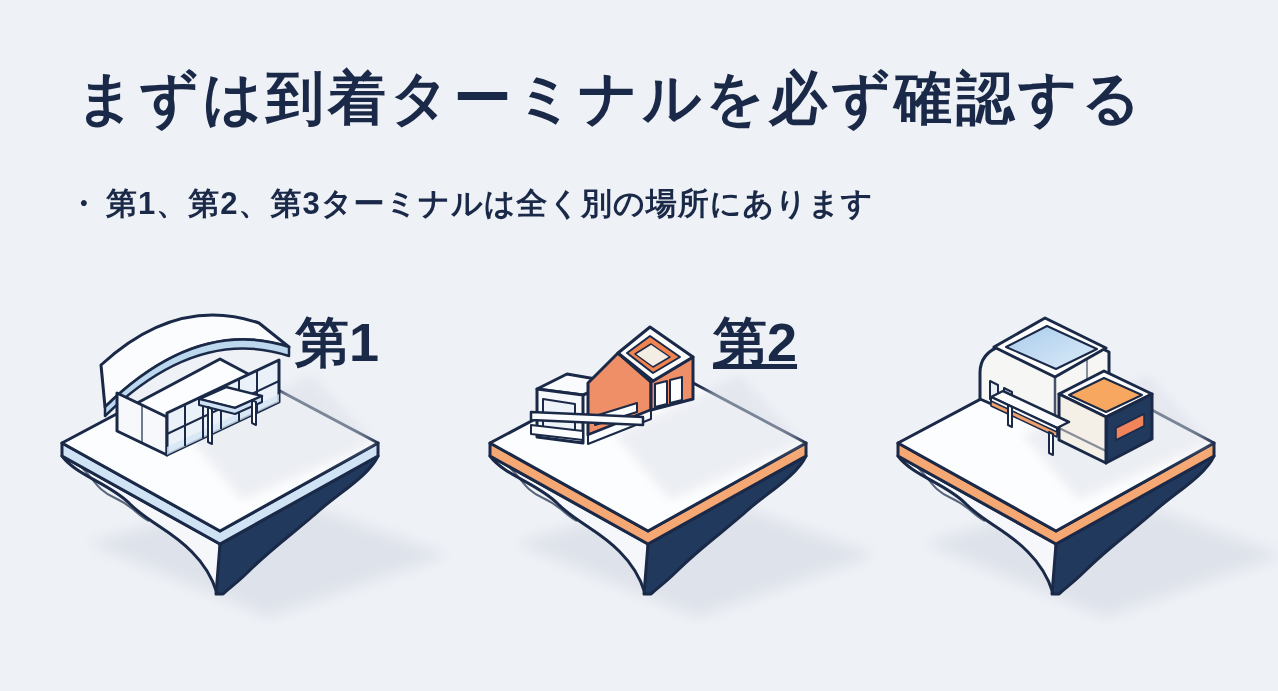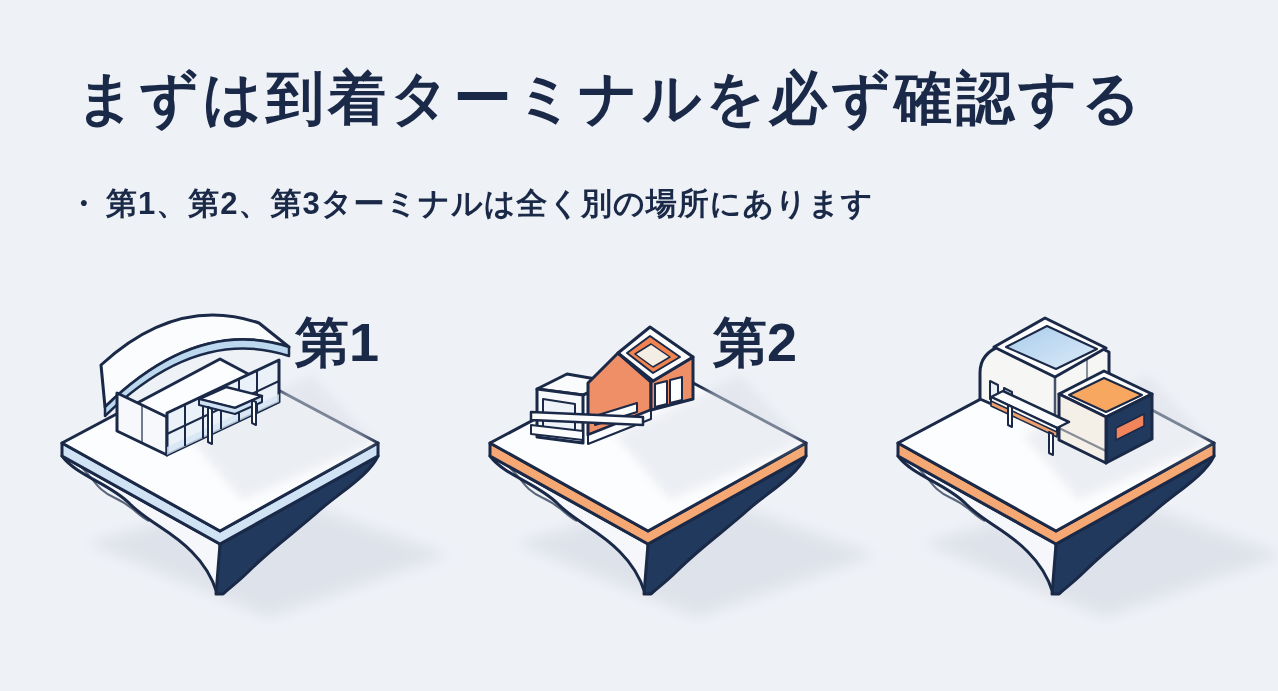--- a/index.html
+++ b/index.html
@@ -45,21 +45,21 @@
   .terminal-label {
     position: absolute;
     top: 20px;
     font-size: 54px;
     font-weight: 900;
     line-height: 1;
     letter-spacing: 0;
     color: var(--ink, #1a2947);
   }
   .t1 .terminal-label { left: 258px; }
-  .t2 .terminal-label { left: 248px; }
+  .t2 .terminal-label { left: 248px; text-decoration: underline; }
   .t3 .terminal-label { left: 268px; }
 </style>
 </head>
 <body>
 
 <div class="slide">
 
   <h1 class="title">まずは到着ターミナルを必ず確認する</h1>
 
   <div class="bullet">

